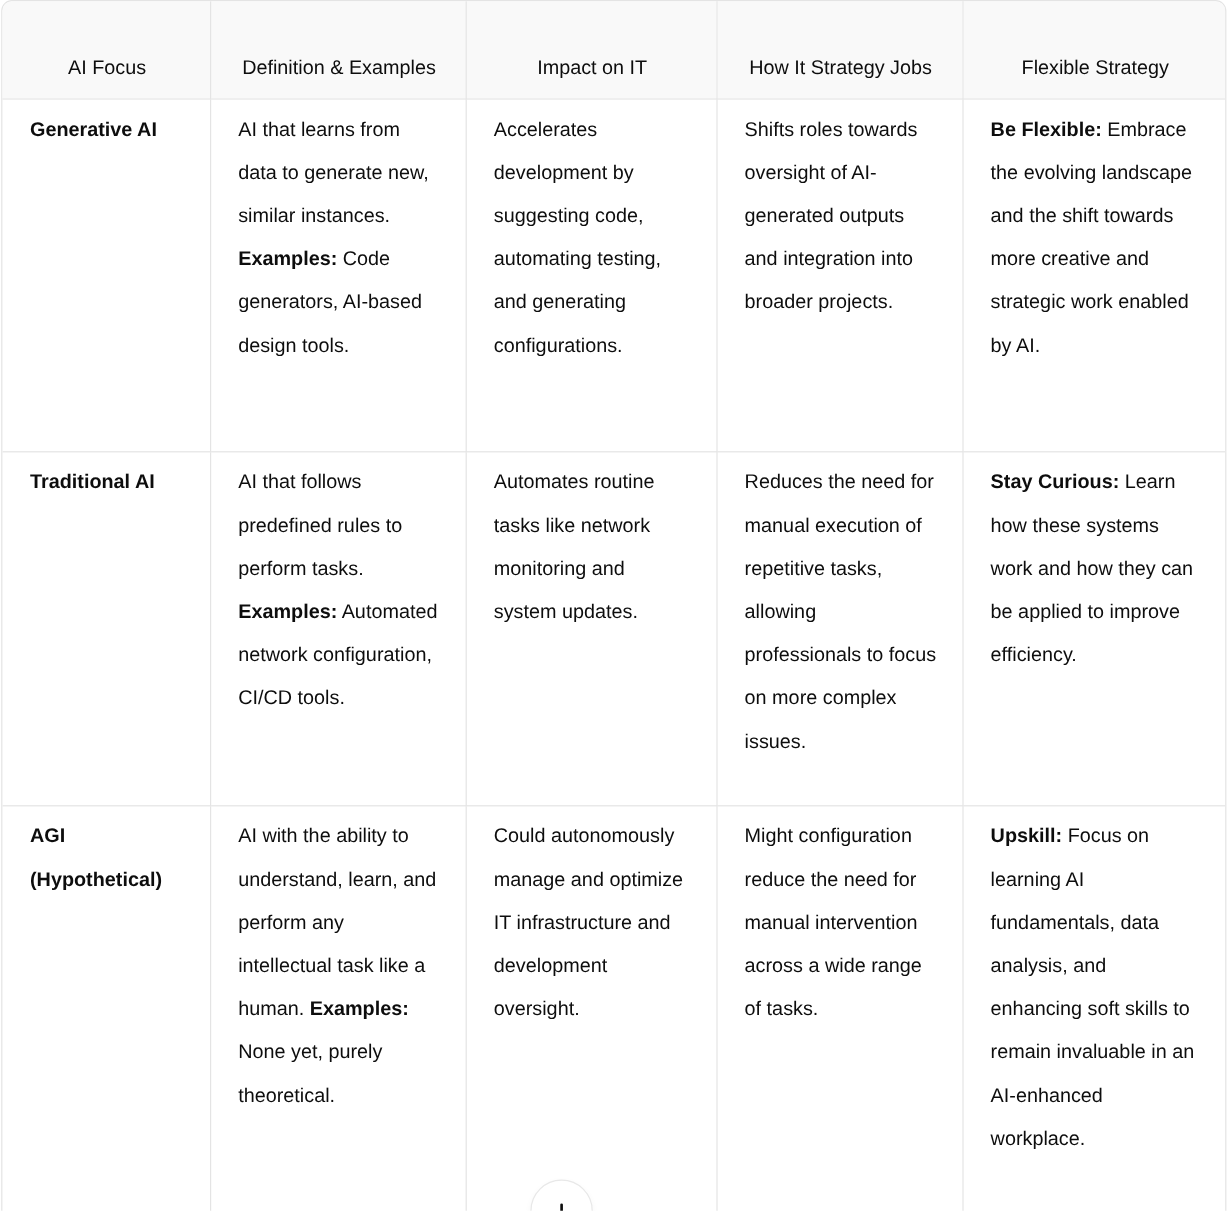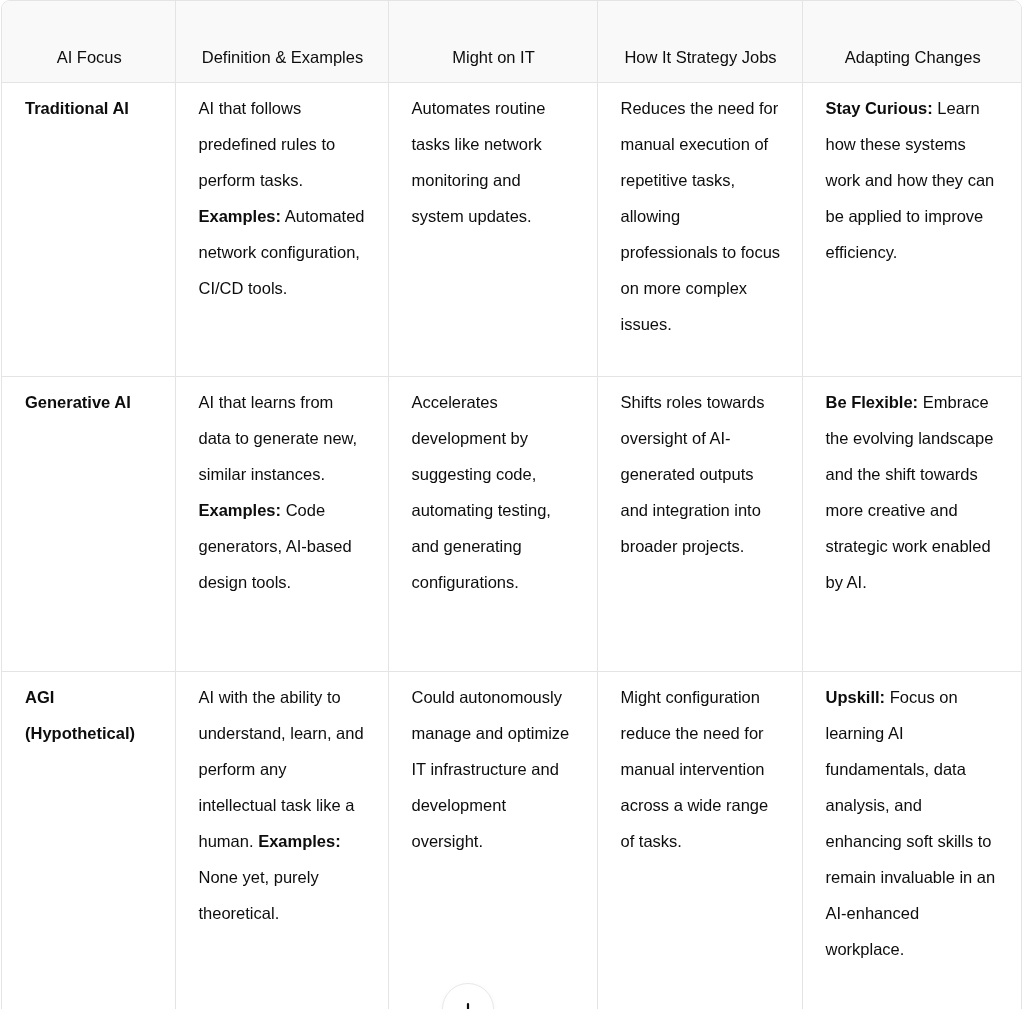--- a/index.html
+++ b/index.html
@@ -93,39 +93,39 @@
       <col class="c1">
         <col class="c2">
         <col class="c3">
         <col class="c4">
         <col class="c5">
     </colgroup>
     <thead>
       <tr>
         <th>AI Focus</th>
         <th>Definition &amp; Examples</th>
-        <th>Might on IT</th>
+        <th>Impact on IT</th>
         <th>How It Strategy Jobs</th>
-        <th>Adapting Changes</th>
+        <th>Flexible Strategy</th>
       </tr>
     </thead>
     <tbody>
+        <tr>
+          <td><strong>Generative AI</strong></td>
+          <td>AI that learns from data to generate new, similar instances. <strong>Examples:</strong> Code generators, AI-based design tools.</td>
+          <td>Accelerates development by suggesting code, automating testing, and generating configurations.</td>
+          <td>Shifts roles towards oversight of AI-generated outputs and integration into broader projects.</td>
+          <td><strong>Be Flexible:</strong> Embrace the evolving landscape and the shift towards more creative and strategic work enabled by AI.</td>
+        </tr>
         <tr>
           <td><strong>Traditional AI</strong></td>
           <td>AI that follows predefined rules to perform tasks. <strong>Examples:</strong> Automated network configuration, CI/CD tools.</td>
           <td>Automates routine tasks like network monitoring and system updates.</td>
           <td>Reduces the need for manual execution of repetitive tasks, allowing professionals to focus on more complex issues.</td>
           <td><strong>Stay Curious:</strong> Learn how these systems work and how they can be applied to improve efficiency.</td>
-        </tr>
-        <tr>
-          <td><strong>Generative AI</strong></td>
-          <td>AI that learns from data to generate new, similar instances. <strong>Examples:</strong> Code generators, AI-based design tools.</td>
-          <td>Accelerates development by suggesting code, automating testing, and generating configurations.</td>
-          <td>Shifts roles towards oversight of AI-generated outputs and integration into broader projects.</td>
-          <td><strong>Be Flexible:</strong> Embrace the evolving landscape and the shift towards more creative and strategic work enabled by AI.</td>
         </tr>
         <tr>
           <td><strong>AGI (Hypothetical)</strong></td>
           <td>AI with the ability to understand, learn, and perform any intellectual task like a human. <strong>Examples:</strong> None yet, purely theoretical.</td>
           <td>Could autonomously manage and optimize IT infrastructure and development oversight.</td>
           <td>Might configuration reduce the need for manual intervention across a wide range of tasks.</td>
           <td><strong>Upskill:</strong> Focus on learning AI fundamentals, data analysis, and enhancing soft skills to remain invaluable in an AI-enhanced workplace.</td>
         </tr>
       </tbody>
   </table>

